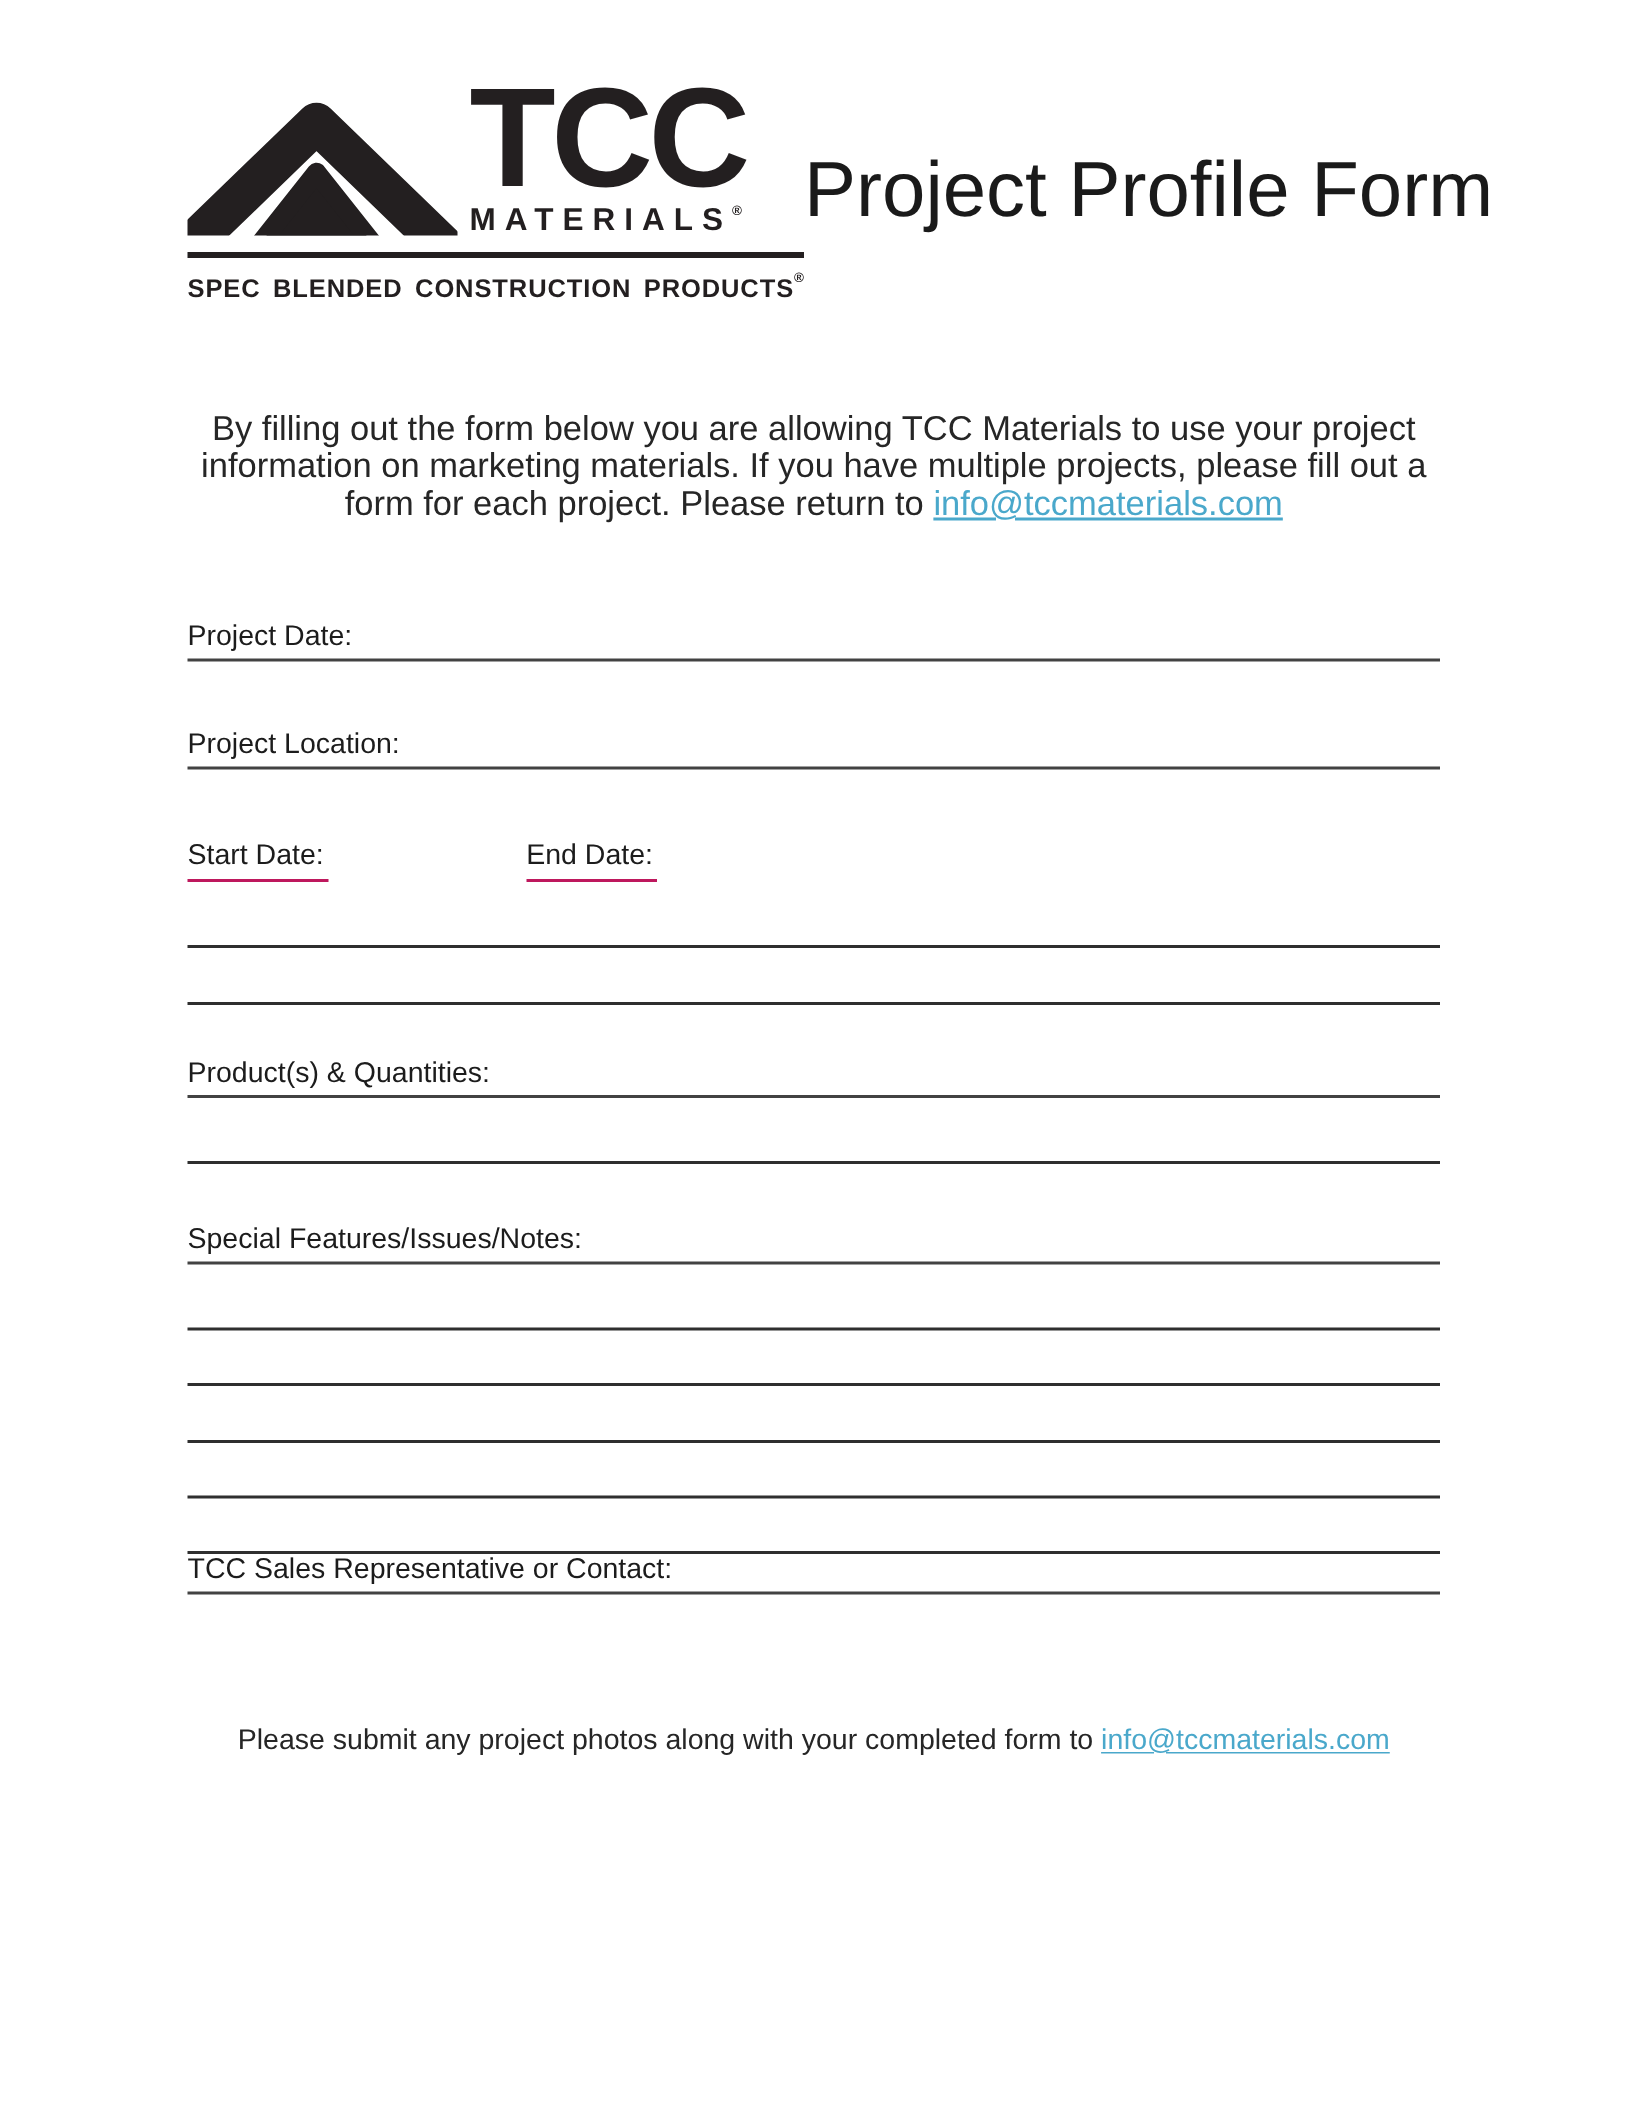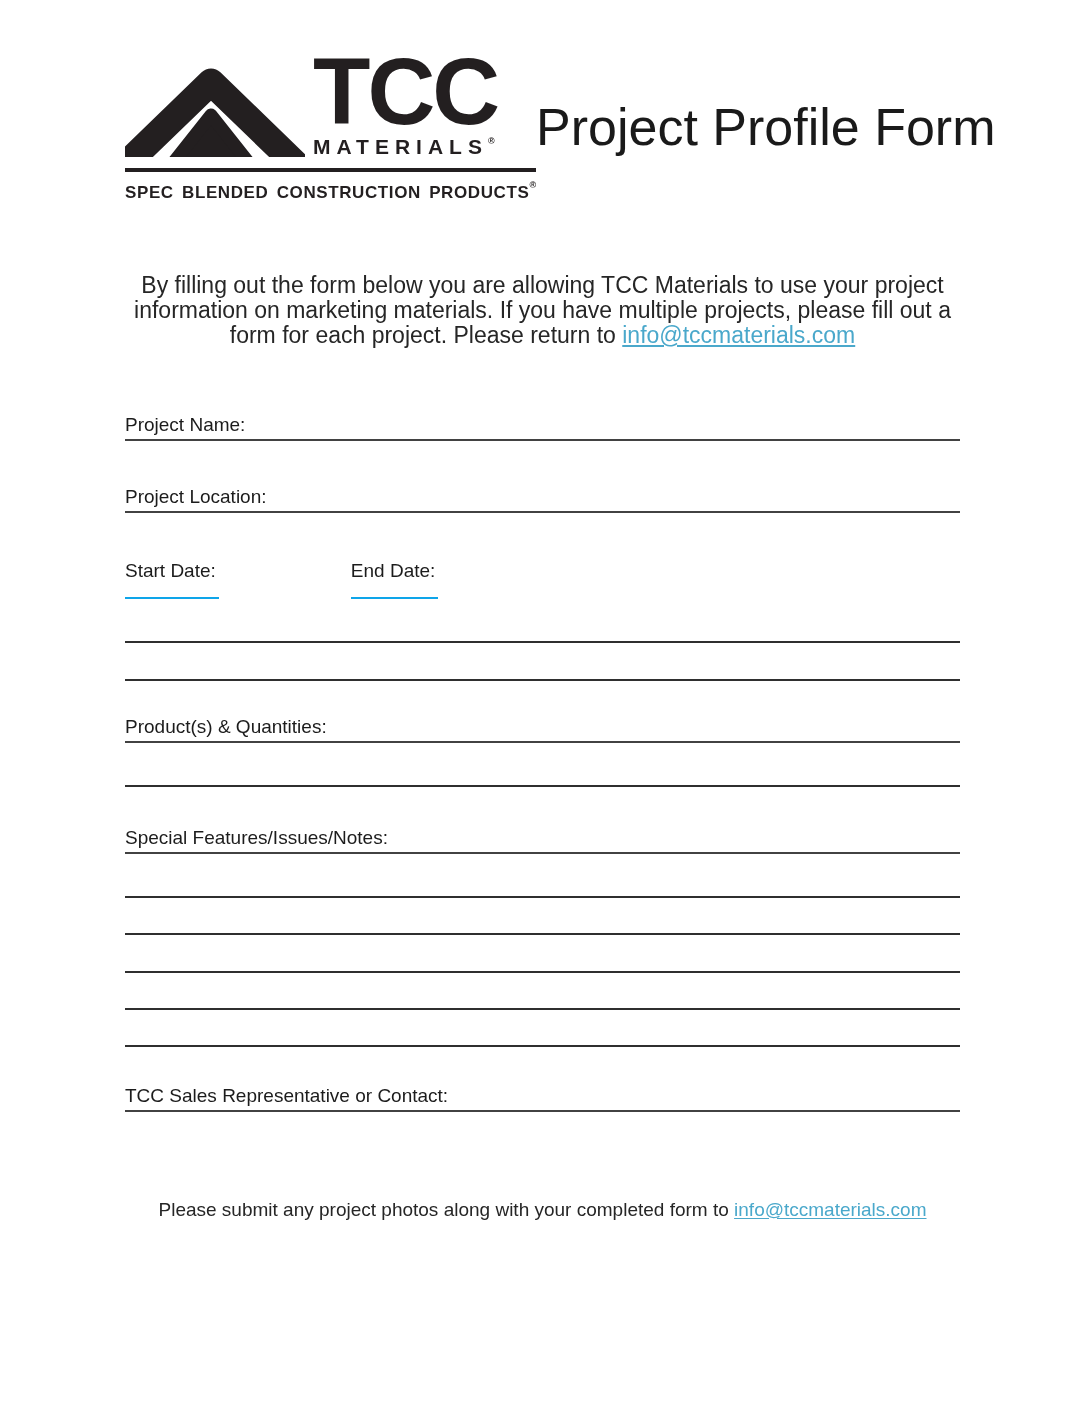--- a/index.html
+++ b/index.html
@@ -48,36 +48,36 @@
 
   
   .field { border-bottom: 2px solid #424242; padding-bottom: 3px; }
   .field-label { font-size: 19px; line-height: 22px; color: #1c1c1c; }
   .write-line { height: 0; border-bottom: 2px solid #2f2f2f; }
 
   .f-project-name     { margin-top: 66px; }
   .f-project-location { margin-top: 45px; }
   .dates-row          { margin-top: 47px; }
   .date-field {
-    display: inline-block; border-bottom: 2px solid #0ea5e9;
-    font-size: 19px; line-height: 22px; padding: 0 3px 15px 0; color: #1c1c1c;
+    display: inline-block; border-bottom: 2px solid #be185d;
+    font-size: 19px; line-height: 22px; padding: 0 3px 4px 0; color: #1c1c1c;
   }
   .date-gap { margin-right: 132px; }
   .f-owner    { margin-top: 45px; }
   .l-owner-1  { margin-top: 42px; }
   .l-owner-2  { margin-top: 36px; }
   .f-products { margin-top: 35px; }
   .l-products-1 { margin-top: 42px; }
   .f-special  { margin-top: 40px; }
   .l-special-1 { margin-top: 42px; }
   .l-special-2 { margin-top: 35px; }
   .l-special-3 { margin-top: 36px; }
   .l-special-4 { margin-top: 35px; }
   .l-special-5 { margin-top: 35px; }
-  .f-salesrep { margin-top: 38px; }
+  .f-salesrep { }
 
   
   .footer-note {
     margin-top: 86px; text-align: center;
     font-size: 19px; line-height: 24px; color: #262626;
   }
 </style>
 </head>
 <body>
 
@@ -105,21 +105,21 @@
       <div class="logo-rule"></div>
       <div class="logo-tagline"><span>SPEC BLENDED CONSTRUCTION PRODUCTS</span><span class="reg-mark">®</span></div>
     </div>
 
     <div class="page-title">Project Profile Form</div>
   </div>
 
   <p class="intro"><span>By filling out the form below you are allowing TCC Materials to use your project information on marketing materials. If you have multiple projects, please fill out a form for each project. Please return to </span><a class="email-link">info@tccmaterials.com</a></p>
 
   <div class="field f-project-name">
-    <div class="field-label">Project Name:</div>
+    <div class="field-label">Project Date:</div>
   </div>
 
   <div class="field f-project-location">
     <div class="field-label">Project Location:</div>
   </div>
 
   <div class="dates-row">
     <span class="date-field date-gap">Start Date:</span><span class="date-field">End Date:</span>
   </div>
 

